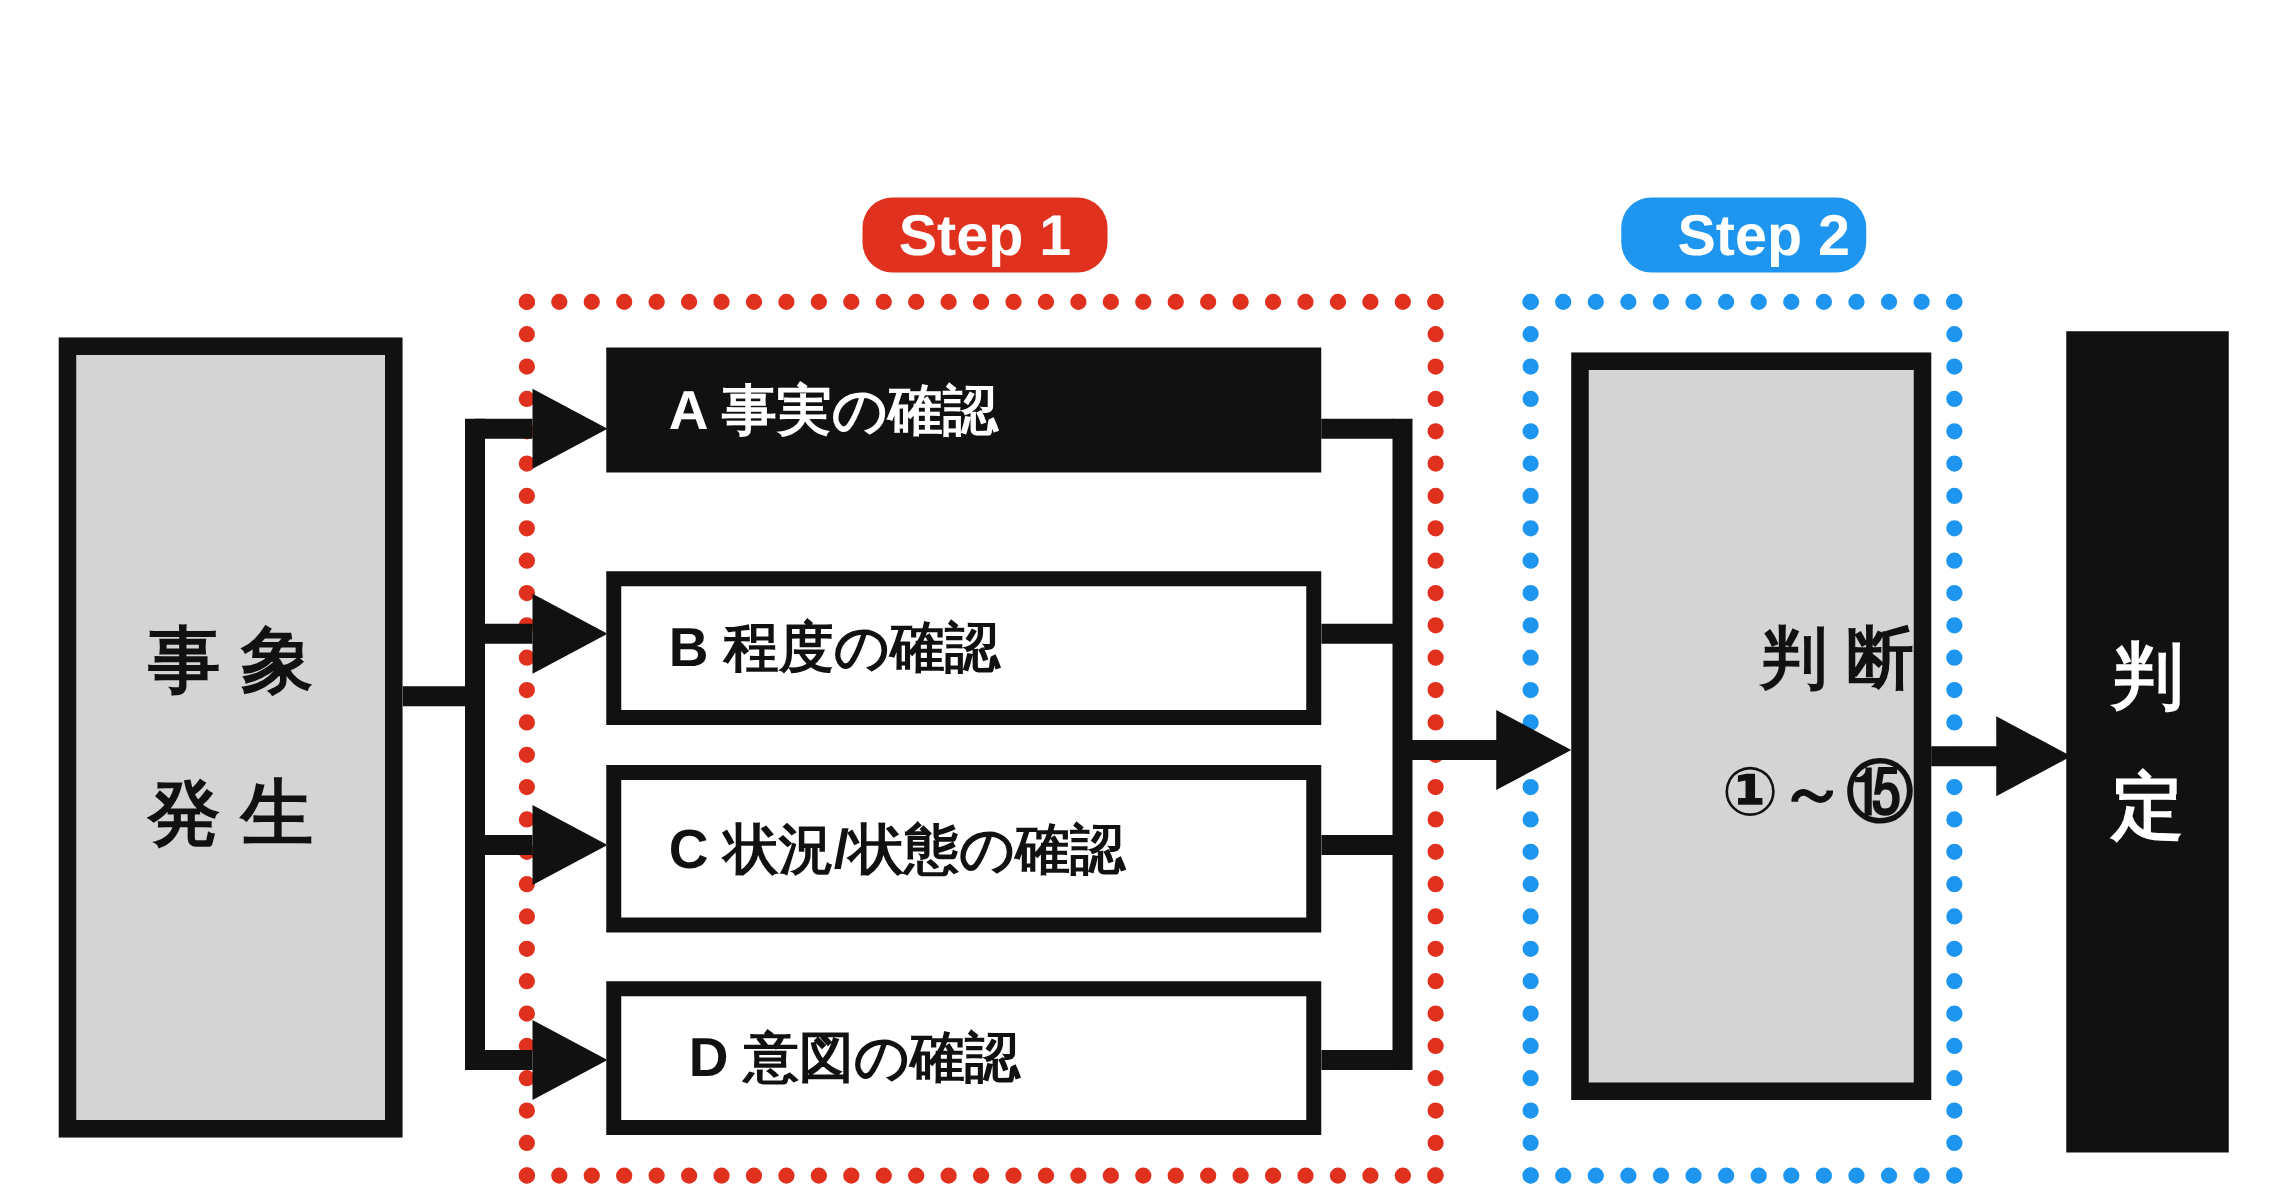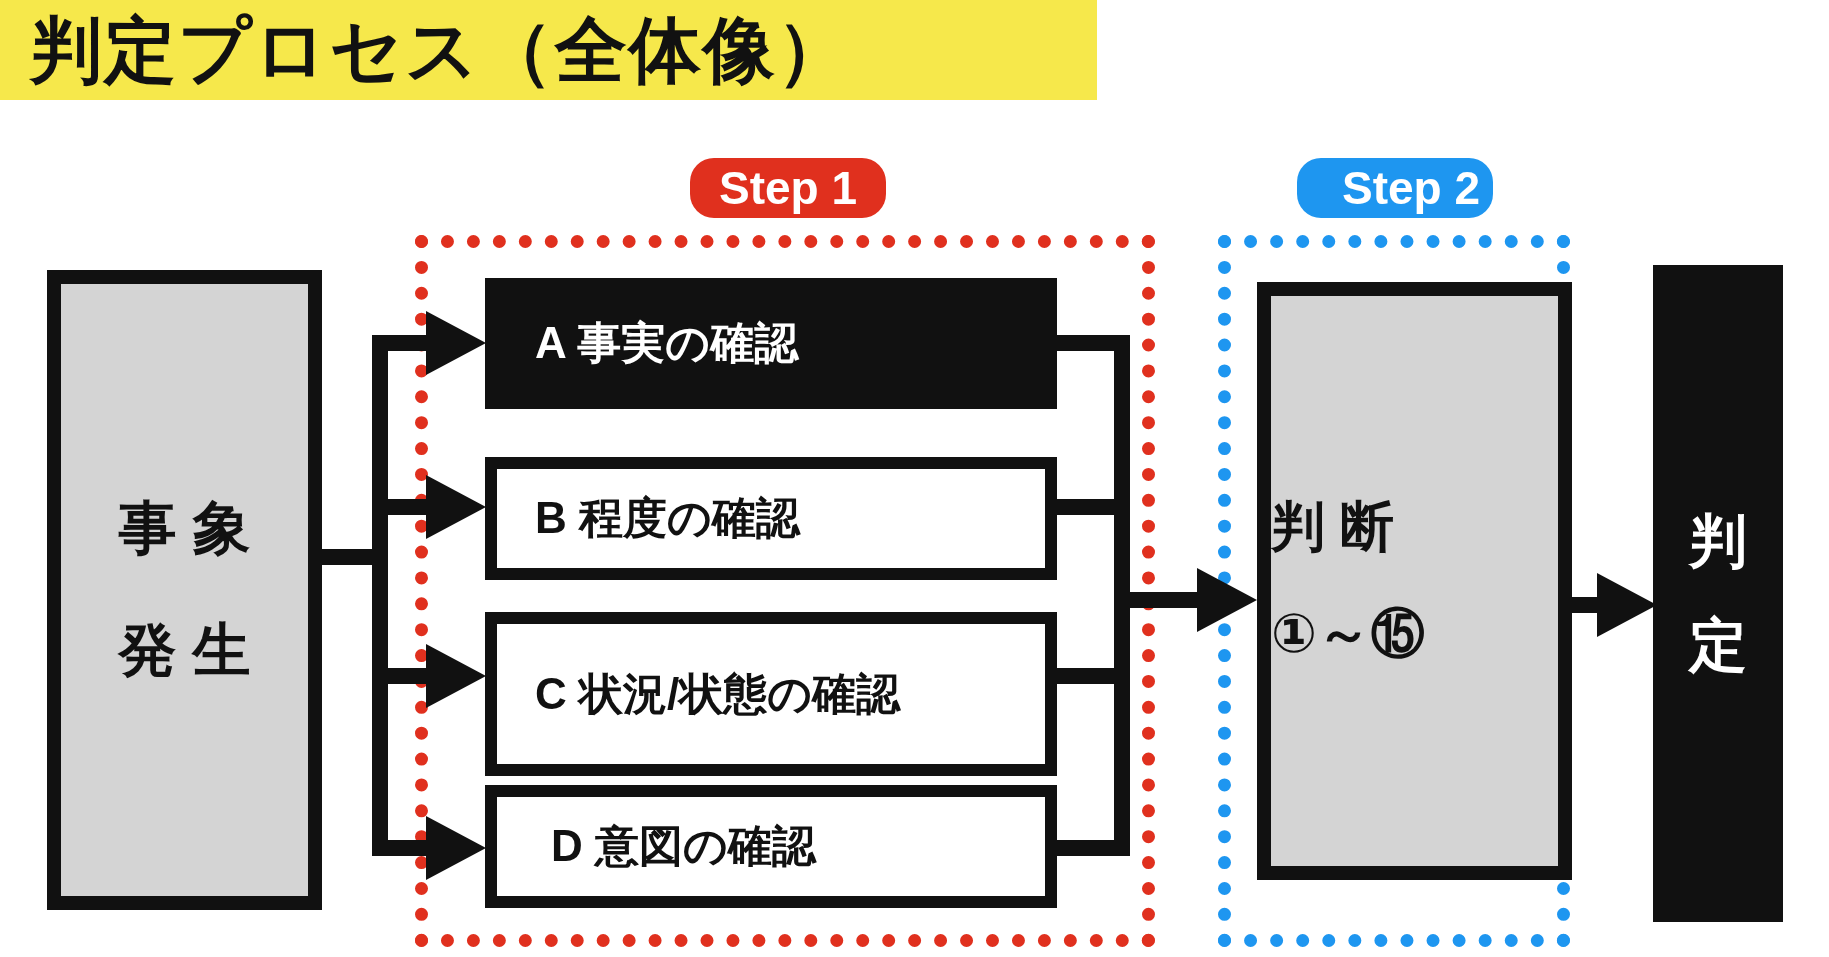--- a/index.html
+++ b/index.html
@@ -35,28 +35,28 @@
   .source{
     left:47px;top:270px;width:275px;height:640px;
     background:var(--box_gray,#D4D4D4);border:14px solid var(--ink_black,#111);
     display:flex;flex-direction:column;align-items:center;justify-content:center;
     font-size:58px;font-weight:bold;gap:44px;white-space:nowrap;
   }
   .check{
     left:485px;width:572px;display:flex;align-items:center;
     font-size:44px;font-weight:bold;white-space:nowrap;
   }
-  .check-a{top:278px;height:131px;background:var(--ink_black,#111);color:#fff;padding-left:50px;}
+  .check-a{top:278px;height:100px;background:var(--ink_black,#111);color:#fff;padding-left:50px;}
   .check-b{top:445px;height:123px;background:#fff;border:12px solid var(--ink_black,#111);padding-left:38px;margin-top:12px;}
-  .check-c{top:612px;height:164px;background:#fff;border:12px solid var(--ink_black,#111);padding-left:38px;}
+  .check-c{top:612px;height:134px;background:#fff;border:12px solid var(--ink_black,#111);padding-left:38px;}
   .check-d{top:785px;height:123px;background:#fff;border:12px solid var(--ink_black,#111);padding-left:54px;}
   .judgment{
-    left:1257px;top:282px;width:315px;height:598px;
+    left:1257px;top:282px;width:288px;height:598px;
     background:var(--box_gray,#D4D4D4);border:14px solid var(--ink_black,#111);
-    display:flex;flex-direction:column;align-items:flex-start;justify-content:center;
+    display:flex;flex-direction:column;align-items:flex-end;justify-content:center;
     font-size:54px;font-weight:bold;gap:34px;white-space:nowrap;
   }
   .verdict{
     left:1653px;top:265px;width:130px;height:657px;
     background:var(--ink_black,#111);color:#fff;
     display:flex;flex-direction:column;align-items:center;justify-content:center;
     font-size:58px;font-weight:bold;gap:26px;
   }
 
   
@@ -84,21 +84,20 @@
   .main-line{left:1122px;top:592px;width:76px;height:16px;}
   .main-head{left:1197px;top:568px;}
   .final-line{left:1532px;top:597px;width:66px;height:16px;}
   .final-head{left:1597px;top:573px;}
 </style>
 </head>
 <body>
 
 <div class="canvas">
 
-  <div class="abs title">判定プロセス（全体像）</div>
 
   <div class="abs step step1">Step 1</div>
   <div class="abs step step2">Step 2</div>
 
   <div class="abs group group-step1"></div>
   <div class="abs group group-step2"></div>
 
   <div class="abs line stub-src"></div>
   <div class="abs line trunk-left"></div>
   <div class="abs line arr-a-line"></div>

